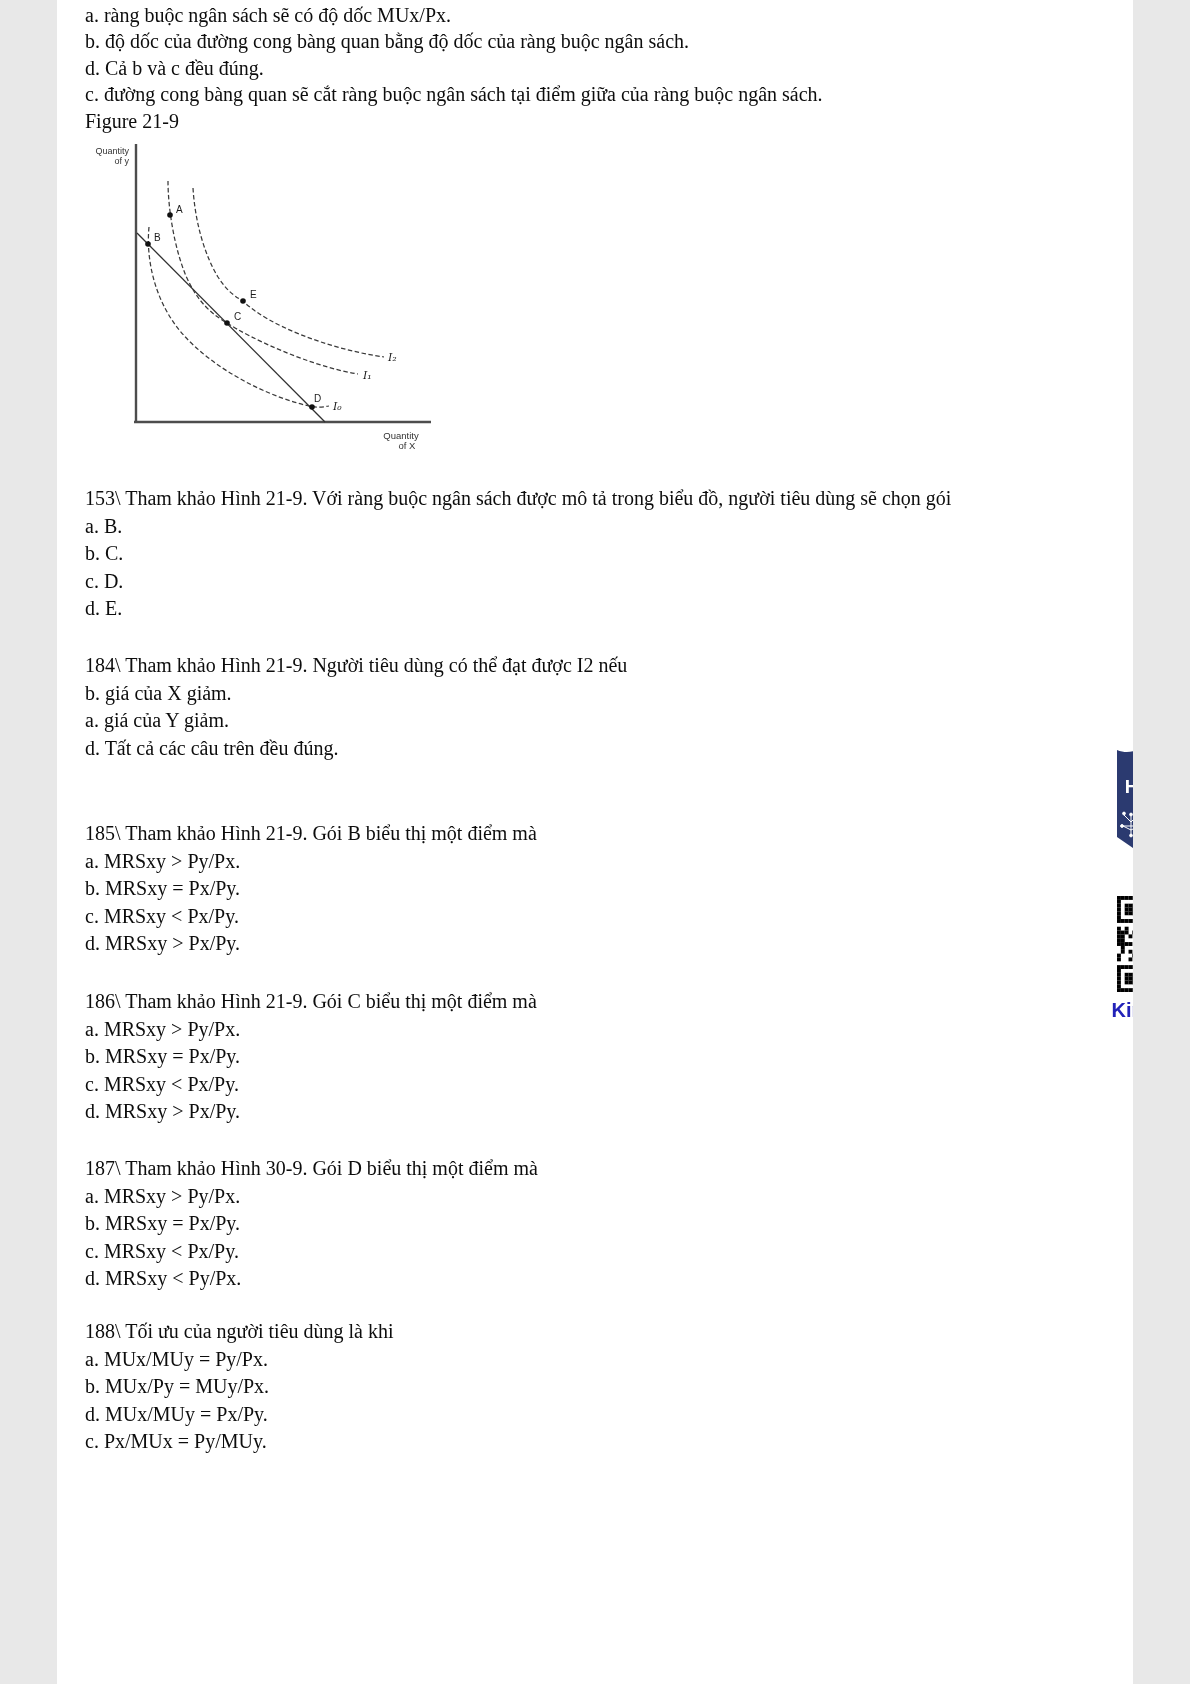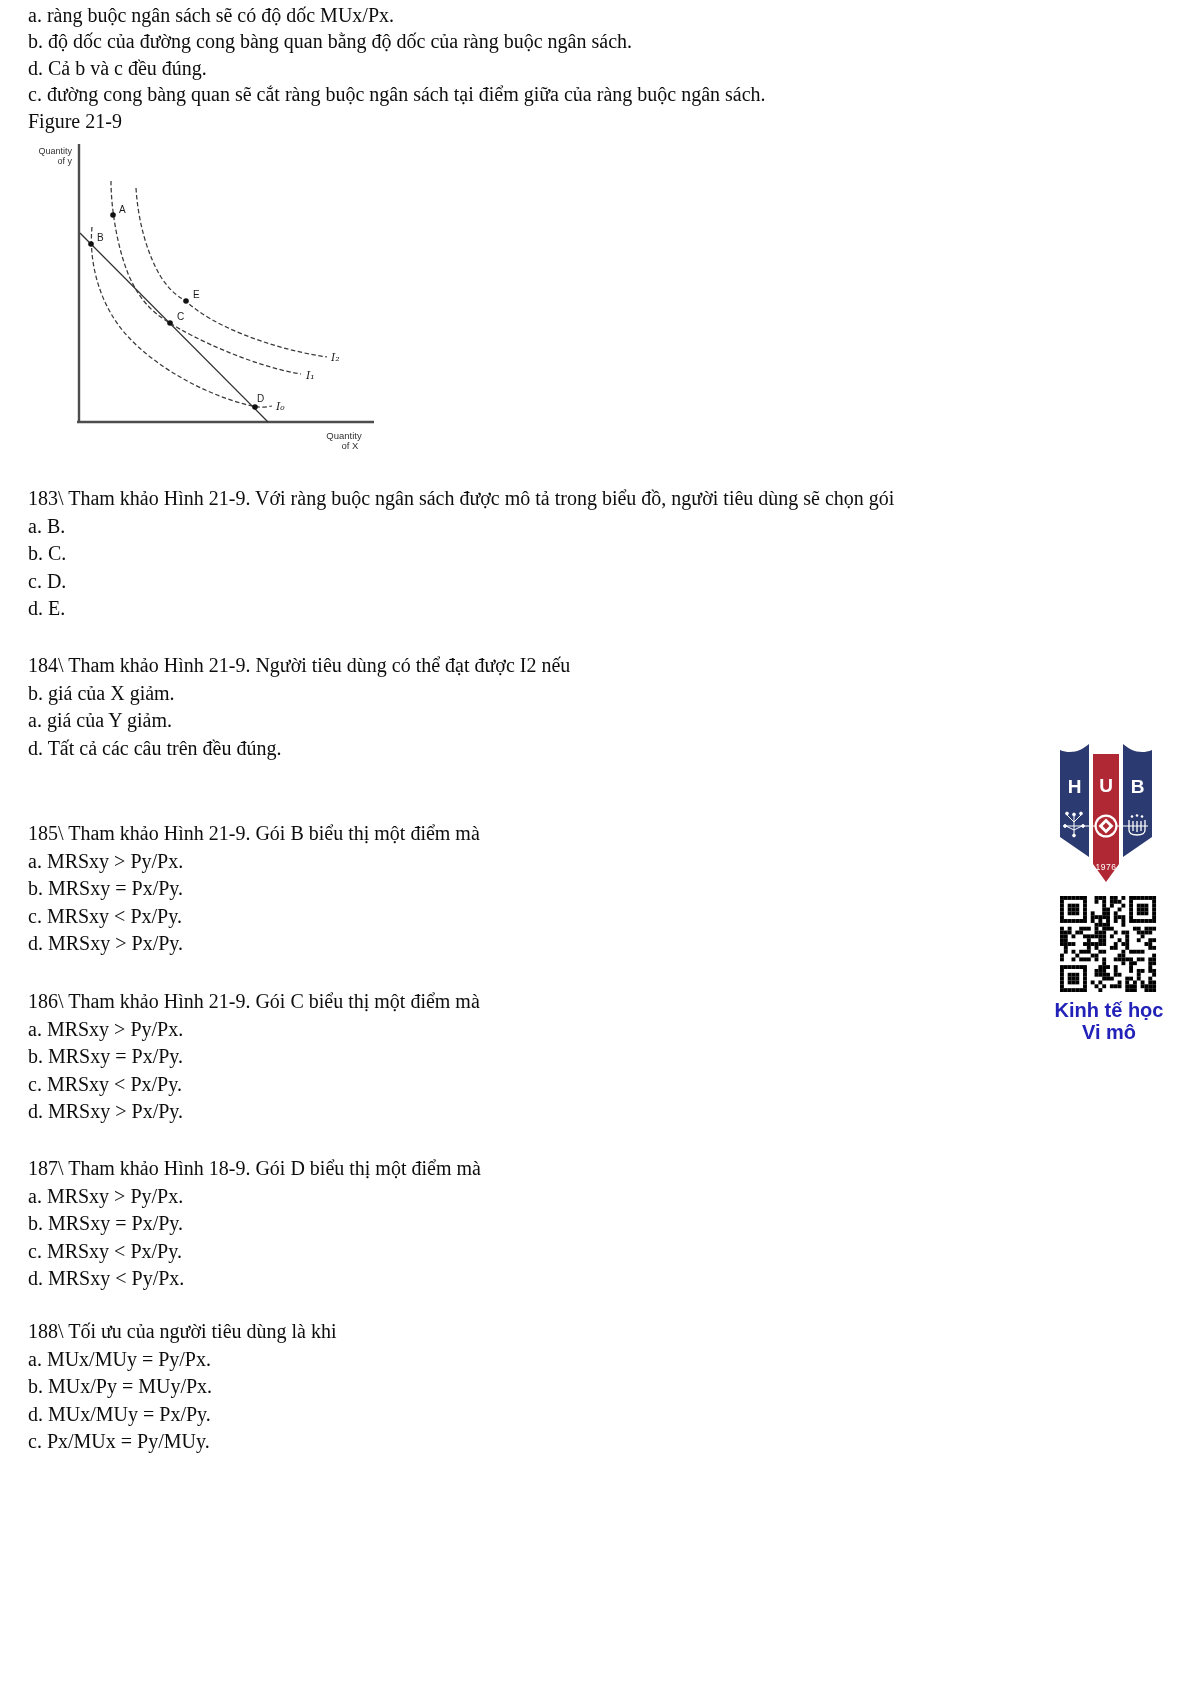--- a/index.html
+++ b/index.html
@@ -1,18 +1,18 @@
 <!DOCTYPE html>
 <html><head>
 <meta charset="utf-8">
 <style>
   html,body{margin:0;padding:0;background:#e8e8e8;}
   .page{
     position:relative;
-    width:1190px;height:1684px;
+    width:1076px;height:1684px;
     margin:0 auto;
     background:#ffffff;
     font-family:"Liberation Serif","DejaVu Serif",serif;
     color:#0d0d0d;
     overflow:hidden;
   }
   .textblock{
     position:absolute;
     left:28px;
     font-size:20px;
@@ -79,21 +79,21 @@
     <text class="pt-label" x="177" y="320">C</text>
     <text class="pt-label" x="257" y="402">D</text>
     <text class="pt-label" x="193" y="298">E</text>
 
     <text class="curve-label" x="331" y="361">I₂</text>
     <text class="curve-label" x="306" y="379">I₁</text>
     <text class="curve-label" x="276" y="410">I₀</text>
   </svg>
 
   <div class="textblock" style="top:485px">
-    <div class="line">183\ Tham khảo Hình 21-9. Với ràng buộc ngân sách được mô tả trong biểu đồ, người tiêu dùng sẽ chọn gói</div>
+    <div class="line">153\ Tham khảo Hình 21-9. Với ràng buộc ngân sách được mô tả trong biểu đồ, người tiêu dùng sẽ chọn gói</div>
     <div class="line">a. B.</div>
     <div class="line">b. C.</div>
     <div class="line">c. D.</div>
     <div class="line">d. E.</div>
   </div>
 
   <div class="textblock" style="top:652px">
     <div class="line">184\ Tham khảo Hình 21-9. Người tiêu dùng có thể đạt được I2 nếu</div>
     <div class="line">b. giá của X giảm.</div>
     <div class="line">a. giá của Y giảm.</div>
@@ -110,21 +110,21 @@
 
   <div class="textblock" style="top:988px">
     <div class="line">186\ Tham khảo Hình 21-9. Gói C biểu thị một điểm mà</div>
     <div class="line">a. MRSxy &gt; Py/Px.</div>
     <div class="line">b. MRSxy = Px/Py.</div>
     <div class="line">c. MRSxy &lt; Px/Py.</div>
     <div class="line">d. MRSxy &gt; Px/Py.</div>
   </div>
 
   <div class="textblock" style="top:1155px">
-    <div class="line">187\ Tham khảo Hình 18-9. Gói D biểu thị một điểm mà</div>
+    <div class="line">187\ Tham khảo Hình 30-9. Gói D biểu thị một điểm mà</div>
     <div class="line">a. MRSxy &gt; Py/Px.</div>
     <div class="line">b. MRSxy = Px/Py.</div>
     <div class="line">c. MRSxy &lt; Px/Py.</div>
     <div class="line">d. MRSxy &lt; Py/Px.</div>
   </div>
 
   <div class="textblock" style="top:1318px">
     <div class="line">188\ Tối ưu của người tiêu dùng là khi</div>
     <div class="line">a. MUx/MUy = Py/Px.</div>
     <div class="line">b. MUx/Py = MUy/Px.</div>

